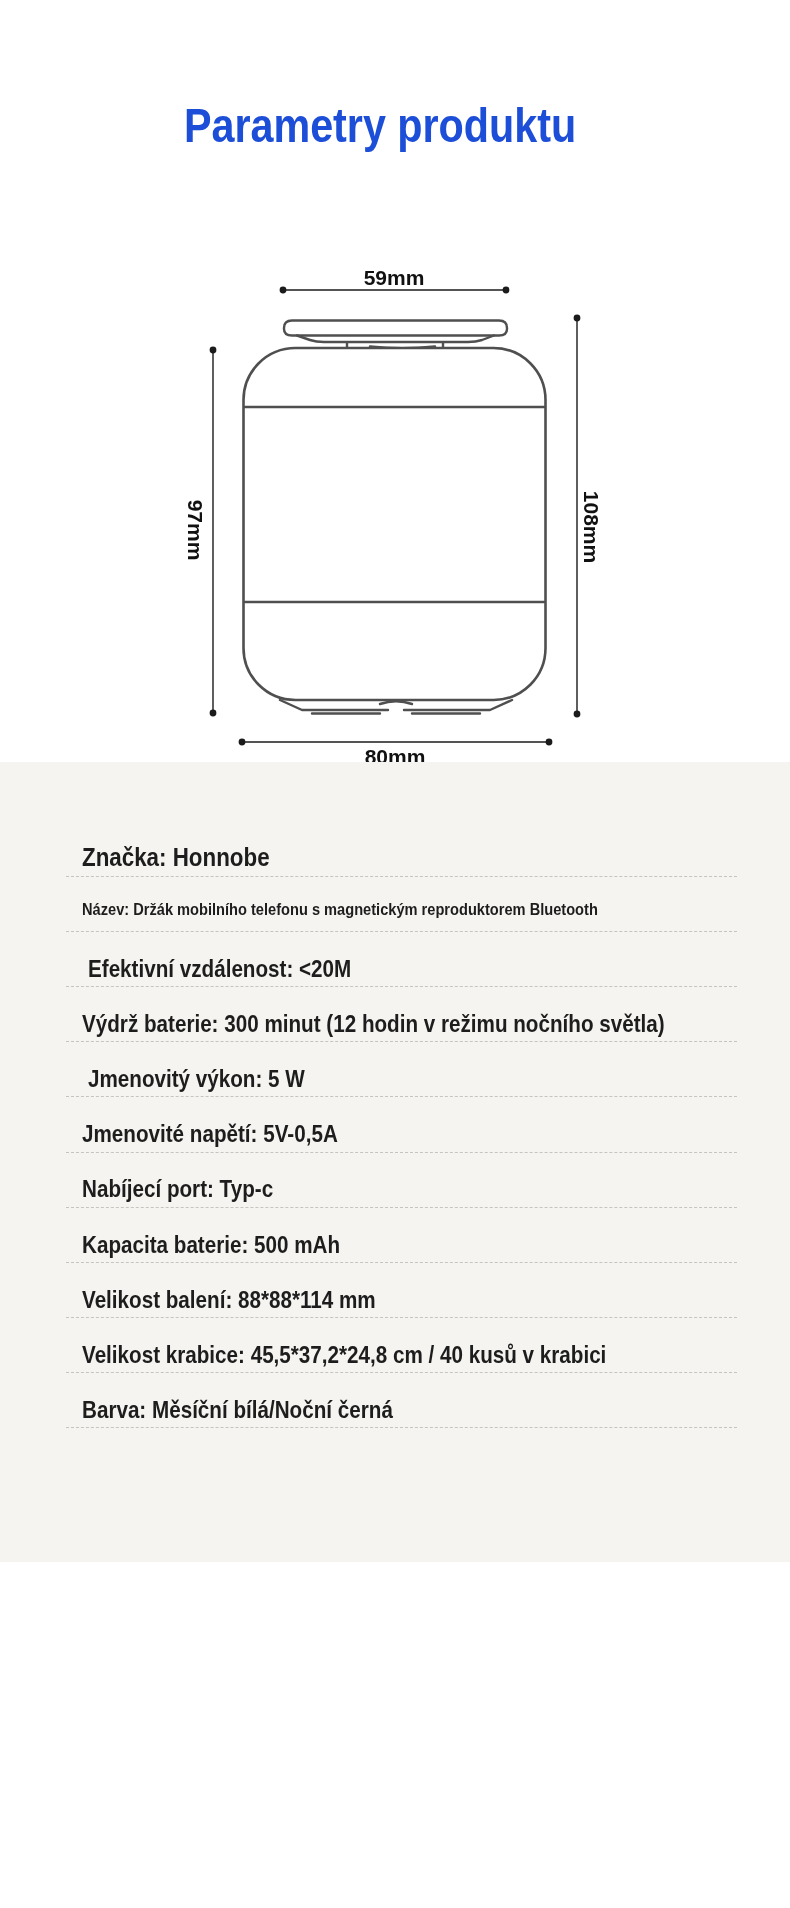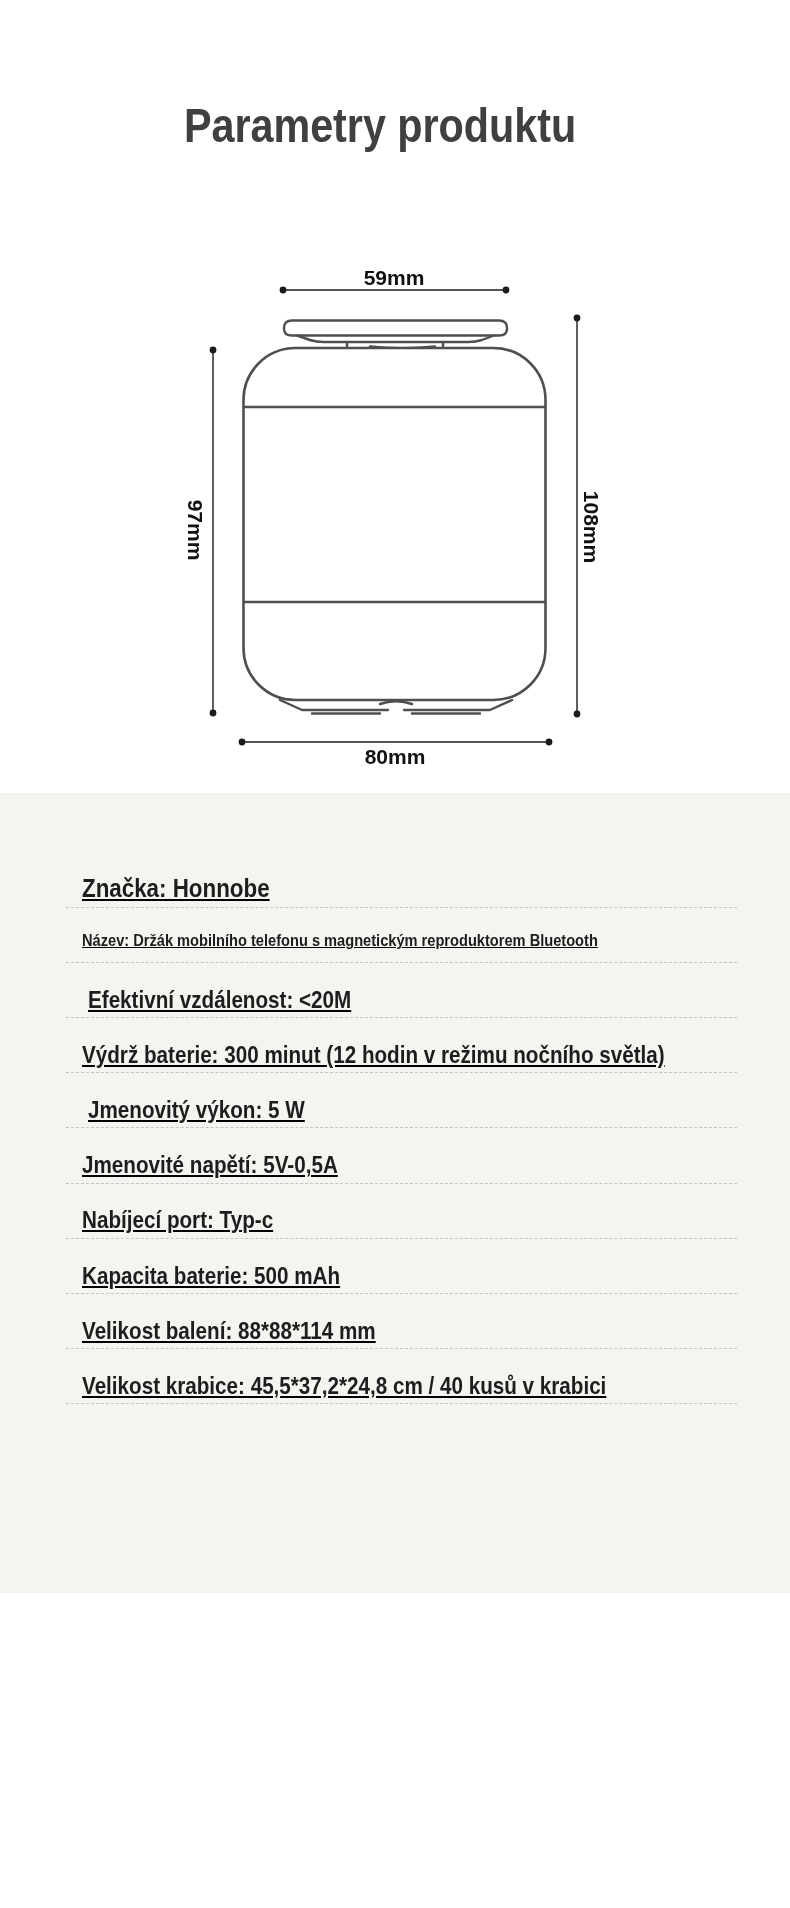--- a/index.html
+++ b/index.html
@@ -13,21 +13,21 @@
   }
   
   .title{
     position:absolute;
     left:0; top:101px;
     width:760px;
     text-align:center;
     line-height:1.05;
     font-size:48px;
     font-weight:700;
-    color:#404040;
+    color:#1d4ed8;
     white-space:nowrap;
   }
   .squeeze{
     display:inline-block;
     transform:scaleX(0.86);
     transform-origin:50% 100%;
   }
   
   .diagram{
     position:absolute;
@@ -37,24 +37,23 @@
   .diagram svg{display:block;width:100%;height:100%;}
   .dim-label{
     font-family:"Liberation Sans", sans-serif;
     font-size:21px;
     font-weight:700;
     fill:#111111;
   }
   
   .spec-panel{
     position:absolute;
-    left:0; top:793px;
+    left:0; top:762px;
     width:790px; height:800px;
     background:#f6f4f1;
-    text-decoration:underline;
   }
   .spec-list{
     margin:0 53px 0 66px;
     padding-top:60px;
     width:671px;
   }
   .spec-row{
     box-sizing:border-box;
     height:55.1px;
     border-bottom:1px dashed #c7c4bf;
@@ -165,16 +164,19 @@
   </div>
         <div class="spec-row row-normal">
     <span class="spec-text">Kapacita baterie: 500 mAh</span>
   </div>
         <div class="spec-row row-normal">
     <span class="spec-text">Velikost balení: 88*88*114 mm</span>
   </div>
         <div class="spec-row row-normal">
     <span class="spec-text">Velikost krabice: 45,5*37,2*24,8 cm / 40 kusů v krabici</span>
   </div>
+        <div class="spec-row row-normal">
+    <span class="spec-text">Barva: Měsíční bílá/Noční černá</span>
+  </div>
       </div>
   </div>
 
 </div>
 
 </body></html>

